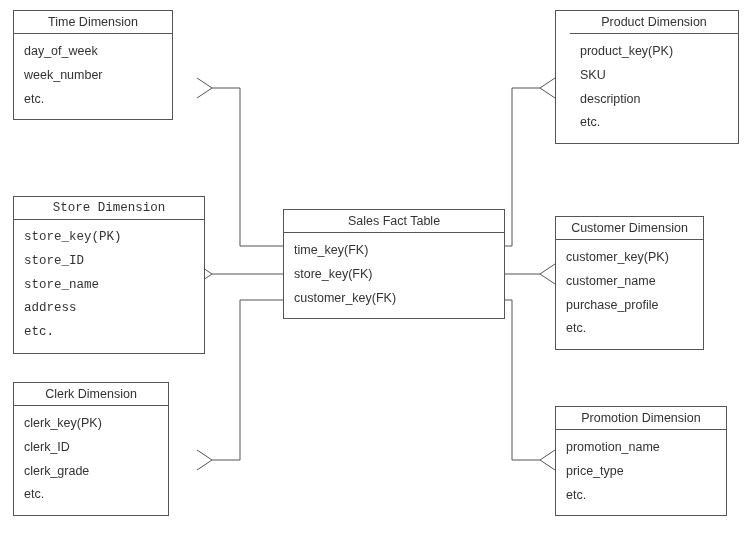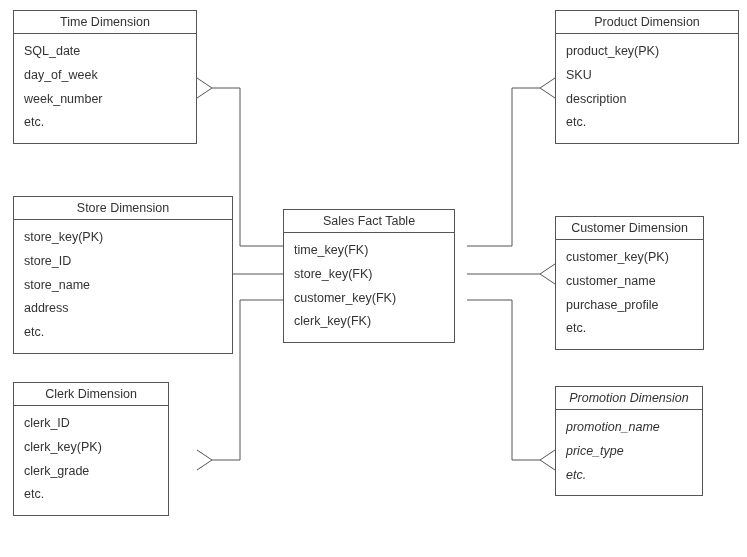--- a/index.html
+++ b/index.html
@@ -75,51 +75,49 @@
         <path d="M540 274 L467 274"></path>
       </g>
 
       <g>
         <path d="M555 450 L540 460 L555 470"></path>
         <path d="M540 460 L512 460 L512 300 L467 300"></path>
       </g>
     </g>
   </svg>
 
-  <div class="entity" style="left:283px; top:209px; width:172px;">
+  <div class="entity" style="left:283px; top:209px; width:222px;">
     <div class="title">Sales Fact Table</div>
     <div class="body">
       <div>time_key(FK)</div>
       <div>store_key(FK)</div>
       <div>customer_key(FK)</div>
-      <div>clerk_key(FK)</div>
     </div>
   </div>
 
-  <div class="entity" style="left:13px; top:10px; width:184px;">
+  <div class="entity" style="left:13px; top:10px; width:160px;">
     <div class="title">Time Dimension</div>
     <div class="body">
-      <div>SQL_date</div>
       <div>day_of_week</div>
       <div>week_number</div>
       <div>etc.</div>
     </div>
   </div>
 
-  <div class="entity" style="left:555px; top:10px; width:184px;">
+  <div class="entity" style="left:555px; top:10px; width:184px;padding-left:14px;">
     <div class="title">Product Dimension</div>
     <div class="body">
       <div>product_key(PK)</div>
       <div>SKU</div>
       <div>description</div>
       <div>etc.</div>
     </div>
   </div>
 
-  <div class="entity" style="left:13px; top:196px; width:220px;">
+  <div class="entity" style="left:13px; top:196px; width:192px;font-family:Liberation Mono, monospace;">
     <div class="title">Store Dimension</div>
     <div class="body">
       <div>store_key(PK)</div>
       <div>store_ID</div>
       <div>store_name</div>
       <div>address</div>
       <div>etc.</div>
     </div>
   </div>
 
@@ -129,28 +127,28 @@
       <div>customer_key(PK)</div>
       <div>customer_name</div>
       <div>purchase_profile</div>
       <div>etc.</div>
     </div>
   </div>
 
   <div class="entity" style="left:13px; top:382px; width:156px;">
     <div class="title">Clerk Dimension</div>
     <div class="body">
+      <div>clerk_key(PK)</div>
       <div>clerk_ID</div>
-      <div>clerk_key(PK)</div>
       <div>clerk_grade</div>
       <div>etc.</div>
     </div>
   </div>
 
-  <div class="entity" style="left:555px; top:386px; width:148px;font-style:italic;">
+  <div class="entity" style="left:555px; top:406px; width:172px;">
     <div class="title">Promotion Dimension</div>
     <div class="body">
       <div>promotion_name</div>
       <div>price_type</div>
       <div>etc.</div>
     </div>
   </div>
 
 </div>
 

